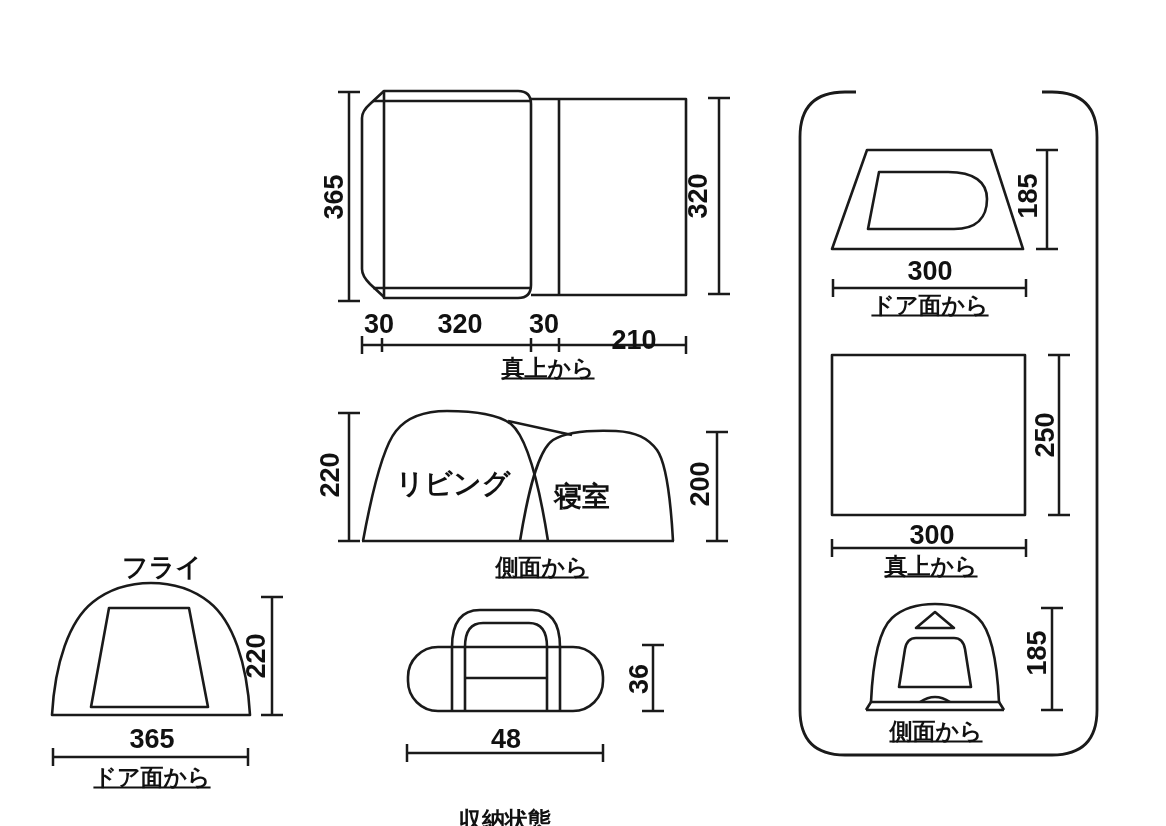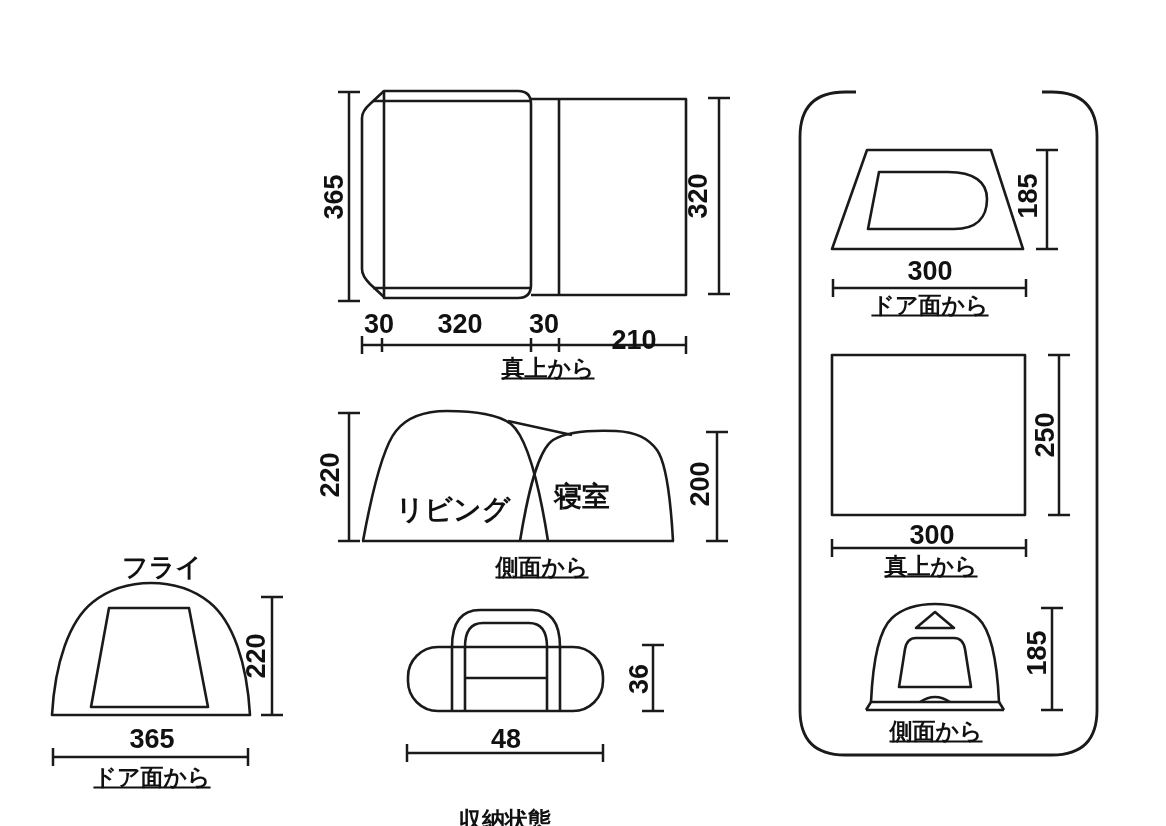--- a/index.html
+++ b/index.html
@@ -120,21 +120,21 @@
 
   <div class="lbl num rot" style="left:334px;top:197px;">365</div>
   <div class="lbl num rot" style="left:698px;top:196px;">320</div>
   <div class="lbl num" style="left:371px;top:324px;margin-left:8px;">30</div>
   <div class="lbl num" style="left:460px;top:324px;">320</div>
   <div class="lbl num" style="left:544px;top:324px;">30</div>
   <div class="lbl num" style="left:626px;top:340px;margin-left:8px;">210</div>
   <div class="lbl jp" style="left:548px;top:368px;">真上から</div>
 
   <div class="lbl num rot" style="left:330px;top:475px;">220</div>
-  <div class="lbl room" style="left:453px;top:512px;font-family:Liberation Mono, monospace;">リビング</div>
+  <div class="lbl room" style="left:453px;top:484px;">リビング</div>
   <div class="lbl room" style="left:582px;top:497px;">寝室</div>
   <div class="lbl num rot" style="left:700px;top:484px;">200</div>
   <div class="lbl jp" style="left:542px;top:567px;">側面から</div>
 
   <div class="lbl title" style="left:162px;top:567px;">フライ</div>
   <div class="lbl num rot" style="left:256px;top:656px;">220</div>
   <div class="lbl num" style="left:152px;top:739px;">365</div>
   <div class="lbl jp" style="left:152px;top:777px;">ドア面から</div>
 
   <div class="lbl num rot" style="left:639px;top:679px;">36</div>

